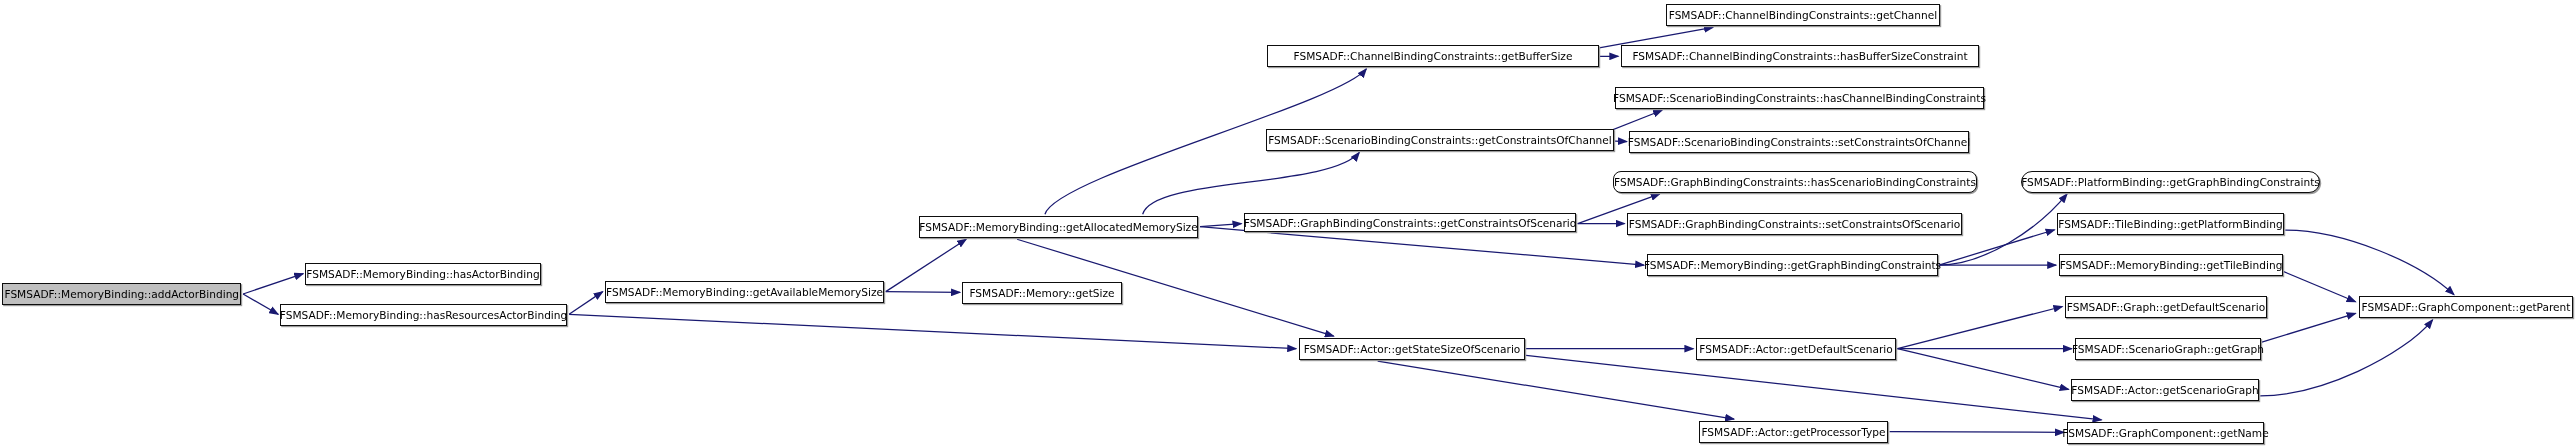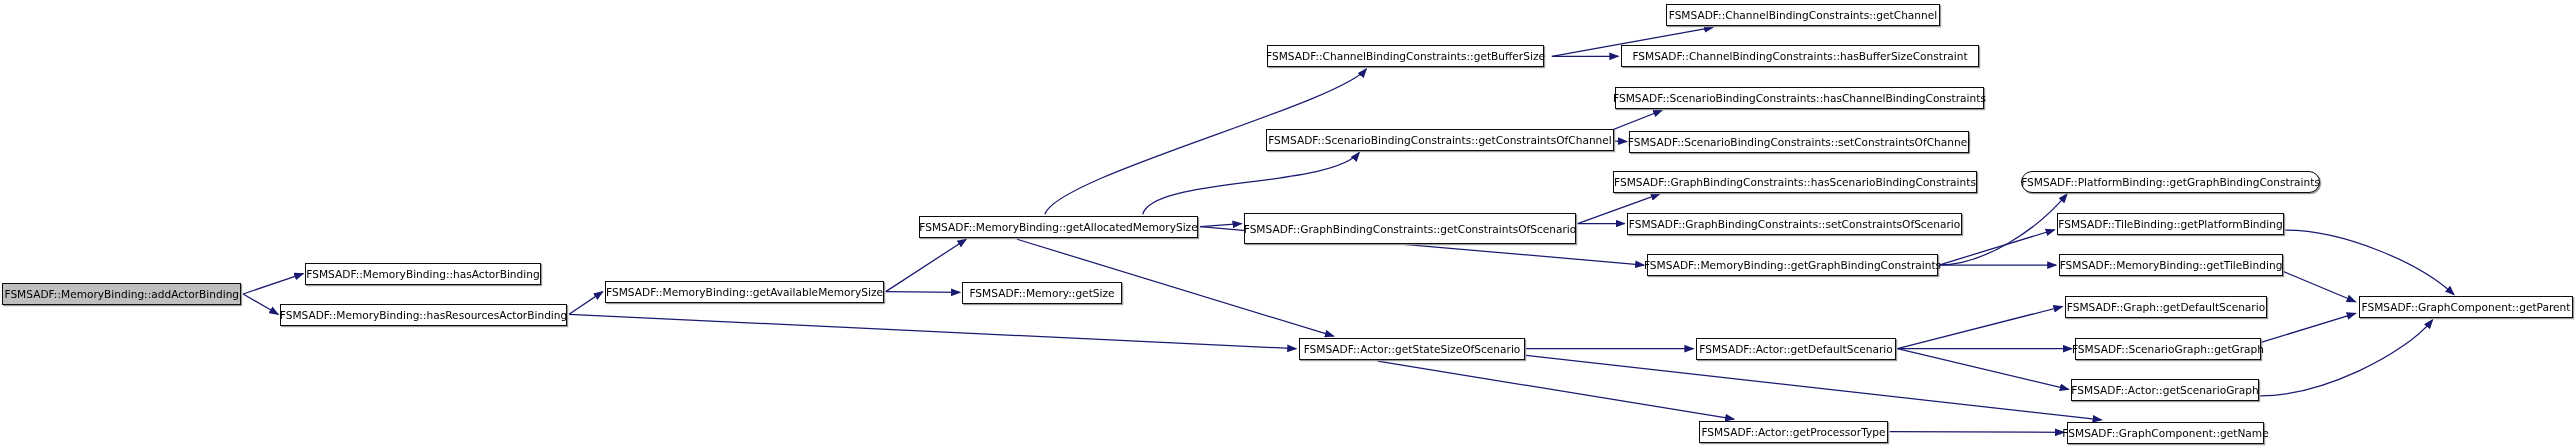--- a/index.html
+++ b/index.html
@@ -61,29 +61,29 @@
       <path d="M2892,437.6 L3012,400.84" class="edge" stroke="#191970" marker-end="url(#arrow)"></path>
       <path d="M2890,506.4 C2967.1925,506.4 3072.55,455 3110.55,409" class="edge" stroke="#191970" marker-end="url(#arrow)"></path>
     </svg>
   <div id="node-layer">
       <div class="node root" style="left: 2.3px; top: 283px; width: 239px; height: 22px;">FSMSADF::MemoryBinding::addActorBinding</div>
       <div class="node" style="left: 280px; top: 304px; width: 287px; height: 22px;">FSMSADF::MemoryBinding::hasResourcesActorBinding</div>
       <div class="node" style="left: 305px; top: 263px; width: 236px; height: 22px;">FSMSADF::MemoryBinding::hasActorBinding</div>
       <div class="node" style="left: 605px; top: 281px; width: 279px; height: 22px;">FSMSADF::MemoryBinding::getAvailableMemorySize</div>
       <div class="node" style="left: 919px; top: 216px; width: 279px; height: 22px;">FSMSADF::MemoryBinding::getAllocatedMemorySize</div>
       <div class="node" style="left: 962px; top: 282px; width: 160px; height: 22px;">FSMSADF::Memory::getSize</div>
-      <div class="node" style="left: 1267px; top: 45px; width: 277px; height: 22px;">FSMSADF::ChannelBindingConstraints::getBufferSize</div>
+      <div class="node" style="left: 1267px; top: 45px; width: 332px; height: 22px;">FSMSADF::ChannelBindingConstraints::getBufferSize</div>
       <div class="node" style="left: 1238px; top: 129px; width: 348px; height: 22px; margin-left: 28px;">FSMSADF::ScenarioBindingConstraints::getConstraintsOfChannel</div>
-      <div class="node" style="left: 1244px; top: 213px; width: 332px; height: 31px;">FSMSADF::GraphBindingConstraints::getConstraintsOfScenario</div>
+      <div class="node" style="left: 1244px; top: 213px; width: 332px; height: 19px;">FSMSADF::GraphBindingConstraints::getConstraintsOfScenario</div>
       <div class="node" style="left: 1299px; top: 338px; width: 226px; height: 22px;">FSMSADF::Actor::getStateSizeOfScenario</div>
       <div class="node" style="left: 1666px; top: 3.9px; width: 274px; height: 22px;">FSMSADF::ChannelBindingConstraints::getChannel</div>
       <div class="node" style="left: 1621px; top: 45px; width: 358px; height: 22px;">FSMSADF::ChannelBindingConstraints::hasBufferSizeConstraint</div>
       <div class="node" style="left: 1615px; top: 87px; width: 369px; height: 22px;">FSMSADF::ScenarioBindingConstraints::hasChannelBindingConstraints</div>
       <div class="node" style="left: 1629px; top: 131px; width: 340px; height: 22px;">FSMSADF::ScenarioBindingConstraints::setConstraintsOfChannel</div>
-      <div class="node" style="left: 1613px; top: 171px; width: 364px; height: 22px;">FSMSADF::GraphBindingConstraints::hasScenarioBindingConstraints</div>
+      <div class="node" style="left: 1613px; top: 171px; width: 364px; height: 22px; border-radius: 8px;">FSMSADF::GraphBindingConstraints::hasScenarioBindingConstraints</div>
       <div class="node" style="left: 1627px; top: 213px; width: 335px; height: 22px;">FSMSADF::GraphBindingConstraints::setConstraintsOfScenario</div>
       <div class="node" style="left: 1647px; top: 254px; width: 291px; height: 22px;">FSMSADF::MemoryBinding::getGraphBindingConstraints</div>
       <div class="node" style="left: 1696px; top: 338px; width: 200px; height: 22px;">FSMSADF::Actor::getDefaultScenario</div>
       <div class="node" style="left: 1699px; top: 421px; width: 189px; height: 22px;">FSMSADF::Actor::getProcessorType</div>
       <div class="node" style="left: 2021px; top: 171px; width: 299px; height: 22px; border-radius: 11px;">FSMSADF::PlatformBinding::getGraphBindingConstraints</div>
       <div class="node" style="left: 2057px; top: 213px; width: 227px; height: 22px;">FSMSADF::TileBinding::getPlatformBinding</div>
       <div class="node" style="left: 2059px; top: 254px; width: 224px; height: 22px; text-align: right;">FSMSADF::MemoryBinding::getTileBinding</div>
       <div class="node" style="left: 2065px; top: 296px; width: 202px; height: 22px;">FSMSADF::Graph::getDefaultScenario</div>
       <div class="node" style="left: 2075px; top: 338px; width: 186px; height: 22px;">FSMSADF::ScenarioGraph::getGraph</div>
       <div class="node" style="left: 2071px; top: 379px; width: 188px; height: 22px;">FSMSADF::Actor::getScenarioGraph</div>

